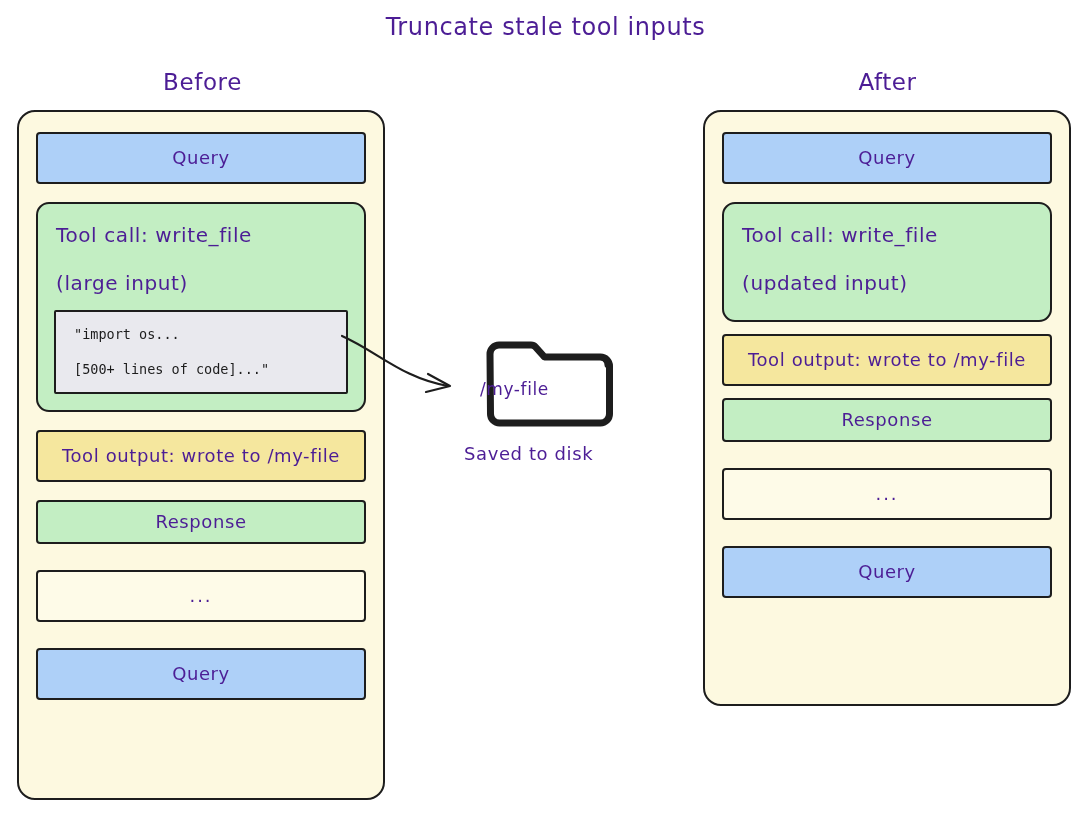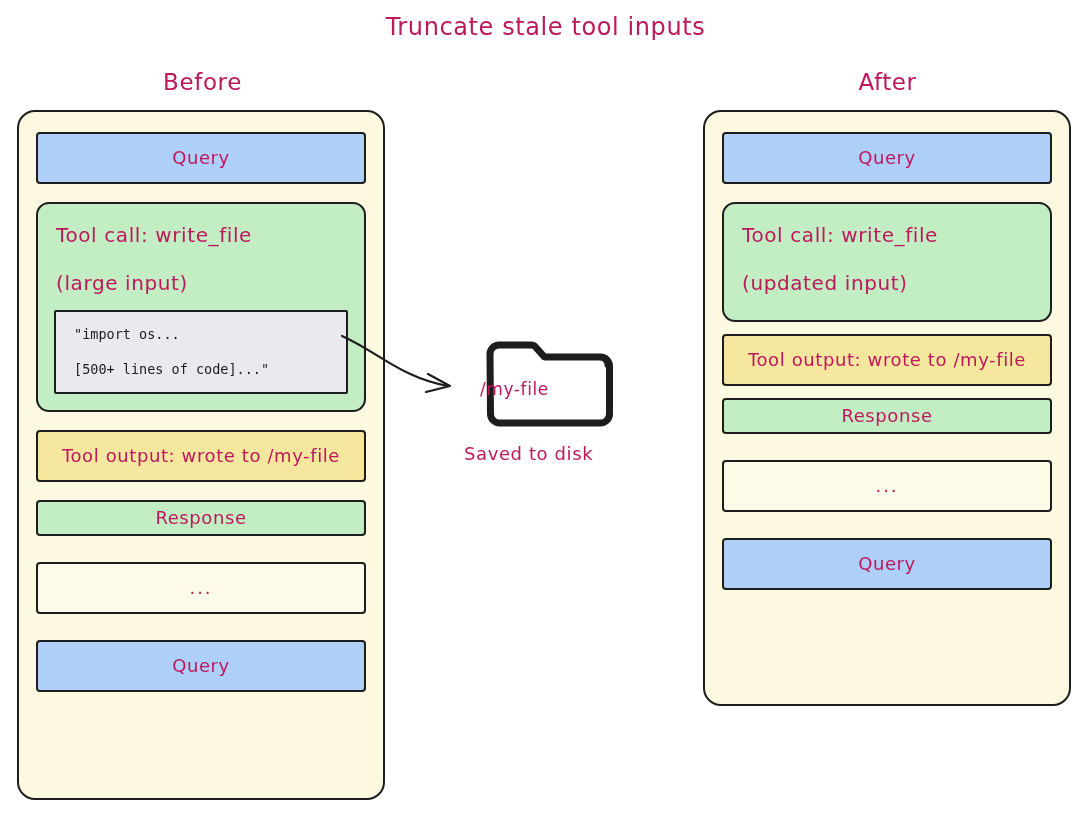--- a/index.html
+++ b/index.html
@@ -15,21 +15,21 @@
     overflow: hidden;
     font-family: "DejaVu Sans", sans-serif;
     color: #1f1f1f;
   }
 
   
   .hand {
     font-family: "DejaVu Sans", sans-serif;
     font-weight: 400;
     letter-spacing: 0.6px;
-    color: #be185d;
+    color: #4c1d95;
   }
   .mono {
     font-family: "DejaVu Sans Mono", monospace;
     color: #1d1d1d;
   }
 
   
   #diagram-title {
     position: absolute;
     top: 12px;
@@ -85,21 +85,21 @@
     font-size: 18px;
     line-height: 24px;
     flex: none;
   }
   .block-query {
     background: #aed0f8;
     height: 52px;
   }
   .block-response {
     background: #c3eec3;
-    height: 36px;
+    height: 44px;
   }
   .block-output {
     background: #f5e79e;
     padding: 6px 10px;
     min-height: 52px;
   }
   .block-ellipsis {
     background: #fefbe8;
     height: 52px;
     letter-spacing: 2px;

